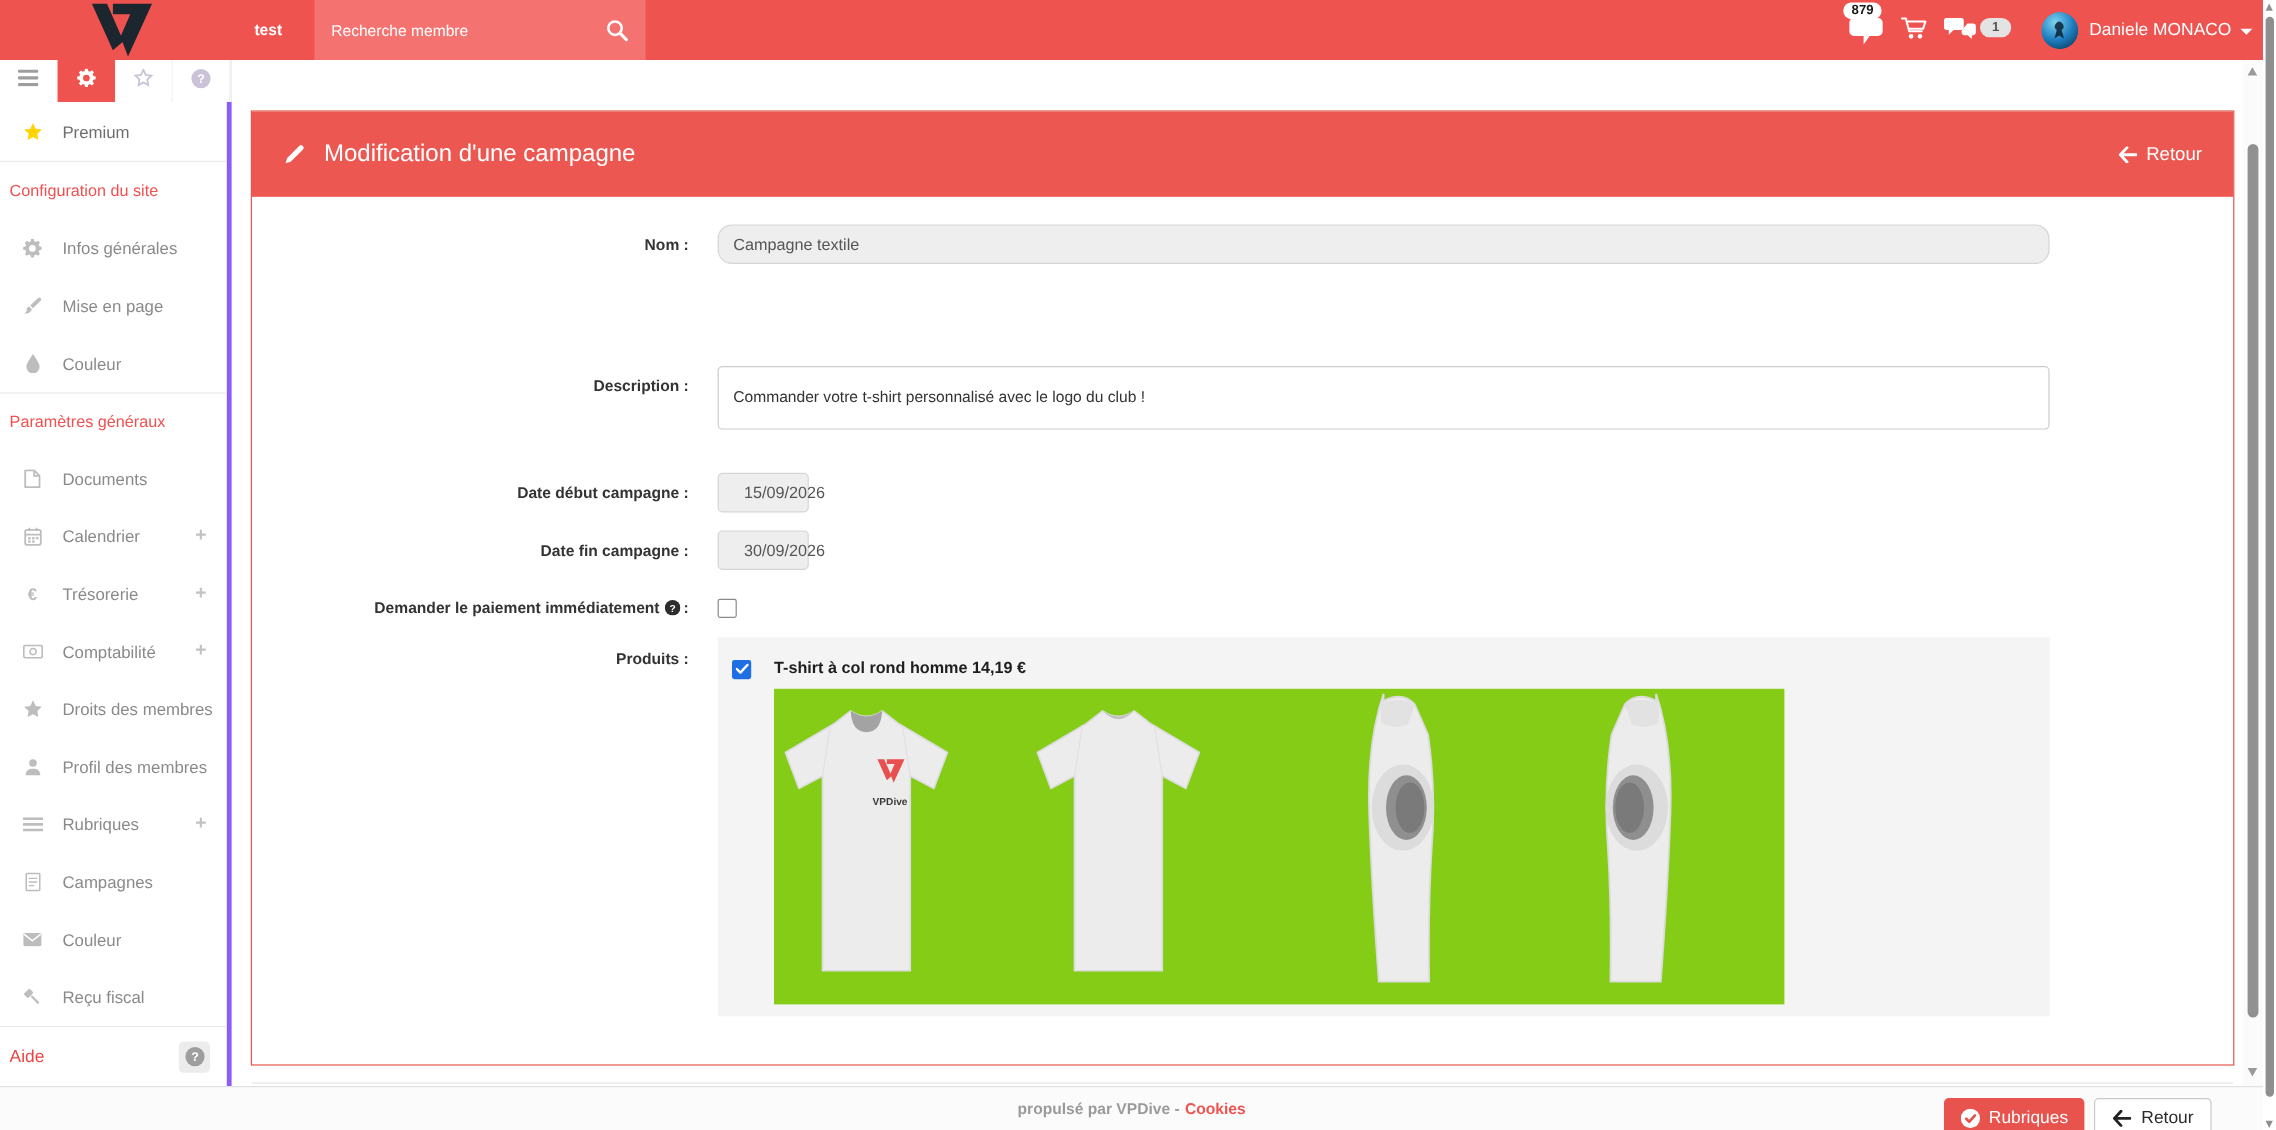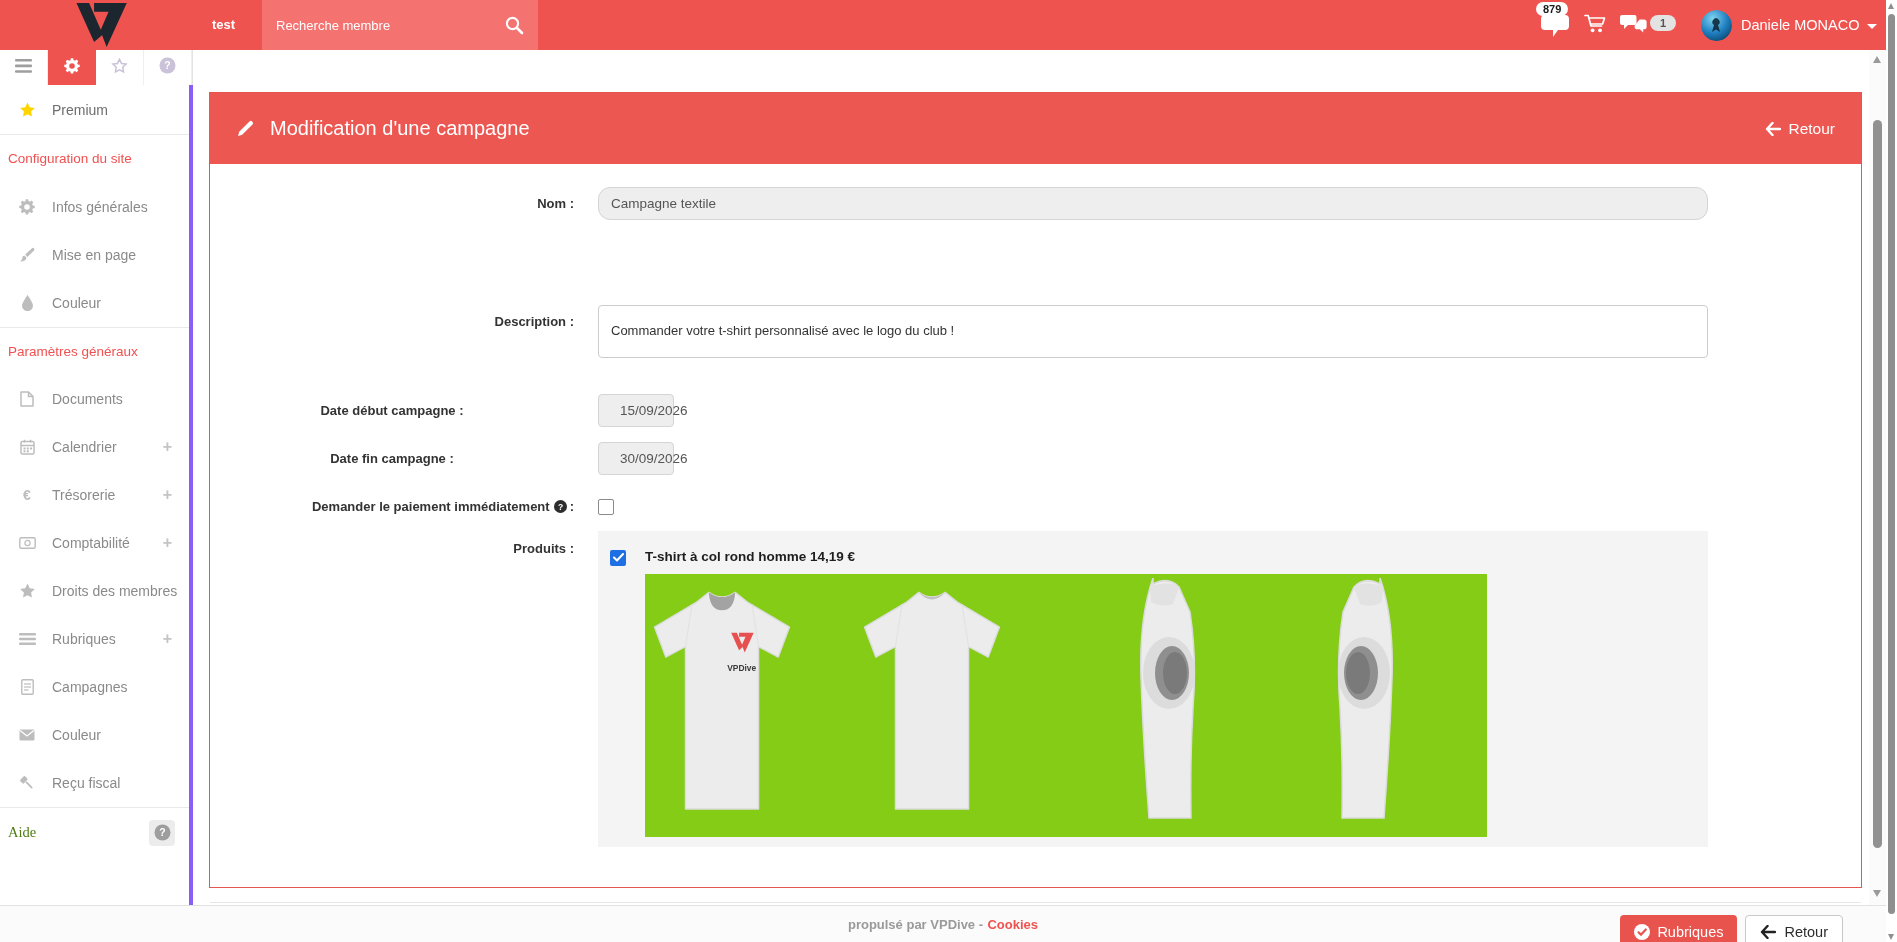--- a/index.html
+++ b/index.html
@@ -42,21 +42,21 @@
   .sb-item { height:48px; display:flex; align-items:center; padding-left:17px; position:relative; cursor:pointer; }
   .sb-item .ic { width:20px; display:flex; justify-content:center; margin-right:15px; flex:none; }
   .sb-item .lbl { color:#8a8a8a; font-size:14px; }
   .sb-item.premium { height:50px; border-bottom:1px solid #e9e9e9; }
   .sb-item.premium .lbl { color:#6d6d6d; }
   .sb-plus { position:absolute; right:17px; color:#c3c3c3; font-size:16px; font-weight:bold; }
   .sb-section { height:48px; line-height:48px; padding-left:8px; color:#f05050; font-size:13.5px; }
   .sb-section.bordered { border-top:1px solid #e9e9e9; }
   .sb-help { height:50px; border-top:1px solid #e9e9e9; display:flex; align-items:center;
              padding:0 14px 0 8px; }
-  .sb-help .lbl { color:#4d7c0f; font-size:14.5px; flex:1;font-family:Liberation Serif, serif; }
+  .sb-help .lbl { color:#ef4444; font-size:14.5px; flex:1; }
   .sb-help-btn { width:26px; height:26px; background:#ececec; border-radius:4px; display:flex;
                  align-items:center; justify-content:center; cursor:pointer; }
 
   
   .panel { position:absolute; left:209px; top:92px; width:1653px; height:796px;
            border:1px solid #e4564f; background:#fff; z-index:3; }
   .panel-header { height:71px; background:#ec5752; display:flex; align-items:center; padding:0 26px; }
   .panel-header h1 { color:#fff; font-size:20px; font-weight:normal; margin-left:15px; }
   .hdr-back { margin-left:auto; display:flex; align-items:center; color:#fff; font-size:15.5px;
               cursor:pointer; text-decoration:none; }
@@ -66,21 +66,21 @@
   .frow { position:absolute; left:0; right:0; display:flex; }
   .flabel { width:374px; text-align:right; padding-right:10px; font-size:13px; font-weight:bold; color:#333; flex:none; }
   .ffield { margin-left:14px; }
   .inp { background:#eeeeee; border:1px solid #d5d5d5; border-radius:4px; height:33px; line-height:31px;
          padding:0 12px; font-size:13.5px; color:#555; }
   .row-name { top:23px; } .row-name .flabel { line-height:33px; } .row-name .inp { width:1110px;border-radius:12px; }
   .row-desc { top:141px; } .row-desc .flabel { padding-top:9px; }
   .txtarea { width:1110px; height:53px; background:#fff; border:1px solid #ccc; border-radius:4px;
              padding:17px 12px; font-size:13px; color:#333; }
   .row-date1 { top:230px; } .row-date2 { top:278px; }
-  .row-date1 .flabel, .row-date2 .flabel { line-height:33px;text-align:center; }
+  .row-date1 .flabel, .row-date2 .flabel { line-height:33px; }
   .inp.date { width:76px;padding-left:21px; }
   .row-pay { top:331px; } .row-pay .flabel { line-height:24px; }
   .qdark { display:inline-block; vertical-align:-2px; margin:0 3px 0 4px; }
   .checkbox { width:16px; height:16px; background:#fff; border:1px solid #8a8a8a; border-radius:2px;
               margin-top:4px; cursor:pointer; }
   .row-prod { top:367px; } .row-prod .flabel { padding-top:10px; }
   .prod-box { width:1110px; height:316px; background:#f4f4f4; position:relative; }
   .prod-check { position:absolute; left:12px; top:19px; width:16px; height:16px; background:#1e6fe4;
                 border-radius:2px; cursor:pointer; }
   .prod-check svg { display:block; margin:3px auto 0; }
@@ -293,20 +293,29 @@
         <span class="lbl">Comptabilité</span>
         <span class="sb-plus">+</span>
       </div>
       <div class="sb-item">
         <span class="ic">
           <svg width="17" height="16" viewBox="0 0 16 15">
             <path fill="#bdbdbd" d="M8 .5l2.1 4.4 4.8.7-3.5 3.3.8 4.8L8 11.4l-4.2 2.3.8-4.8L1.1 5.6l4.8-.7L8 .5z"></path>
           </svg>
         </span>
         <span class="lbl">Droits des membres</span>
+      </div>
+      <div class="sb-item">
+        <span class="ic">
+          <svg width="15" height="16" viewBox="0 0 16 16">
+            <circle cx="8" cy="4.6" r="3.4" fill="#bdbdbd"></circle>
+            <path d="M1.5 15.5c0-4 2.7-5.7 6.5-5.7s6.5 1.7 6.5 5.7z" fill="#bdbdbd"></path>
+          </svg>
+        </span>
+        <span class="lbl">Profil des membres</span>
       </div>
       <div class="sb-item">
         <span class="ic">
           <svg width="17" height="12" viewBox="0 0 17 12">
             <g fill="#bdbdbd">
               <rect width="17" height="2.4" rx="1"></rect>
               <rect y="4.8" width="17" height="2.4" rx="1"></rect>
               <rect y="9.6" width="17" height="2.4" rx="1"></rect>
             </g>
           </svg>

